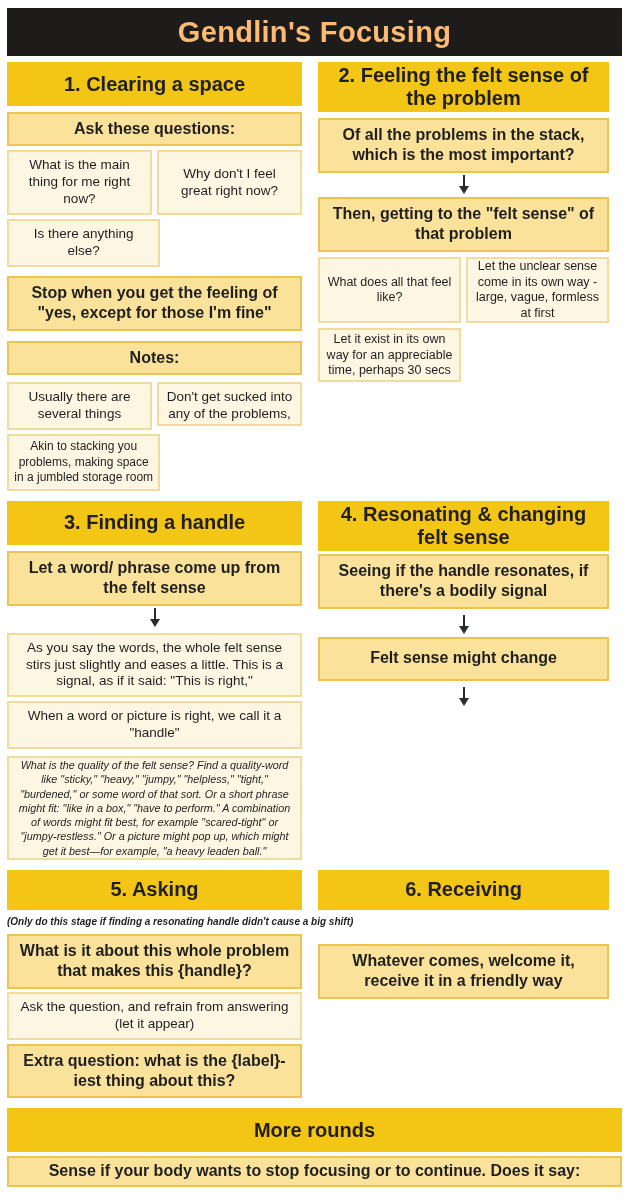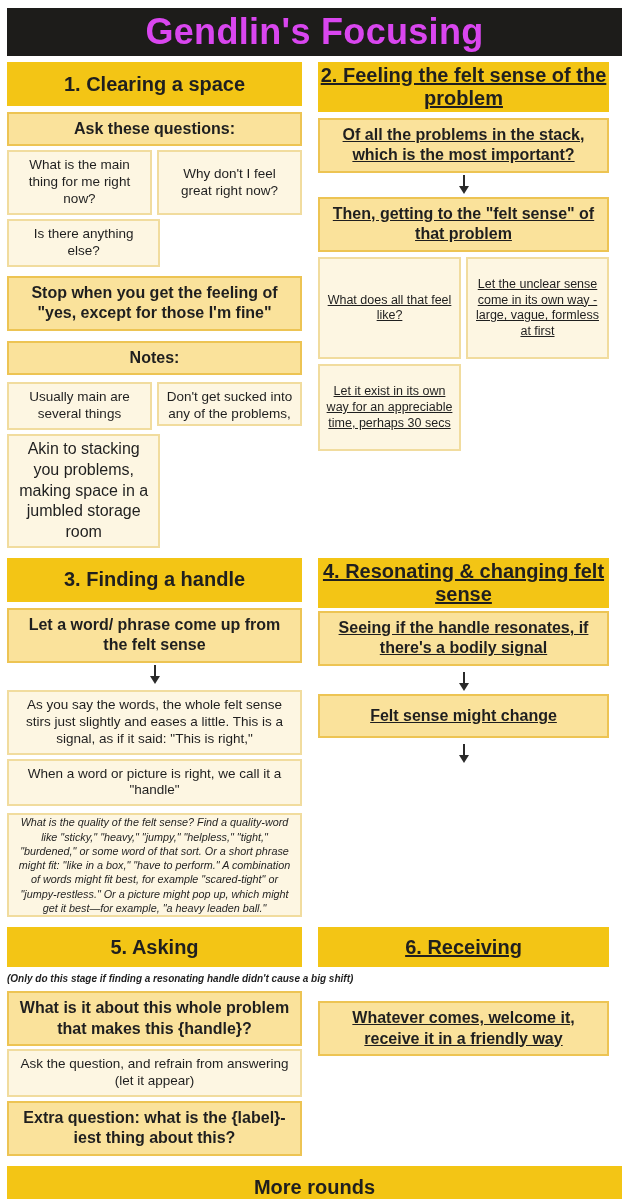--- a/index.html
+++ b/index.html
@@ -7,53 +7,53 @@
     width:630px; height:1199px; overflow:hidden;
     font-family:"Liberation Sans","DejaVu Sans",sans-serif;
     color:#1f1f1f; box-sizing:border-box;
   }
   .page { padding:8px 8px 0 7px; box-sizing:border-box; }
 
   .titlebar {
     background:#1d1c1a; height:48px; margin-bottom:6px;
     display:flex; align-items:center; justify-content:center;
   }
-  .titlebar span { color:#d946ef; font-weight:bold; font-size:36px; letter-spacing:.3px; }
+  .titlebar span { color:#fdba74; font-weight:bold; font-size:29px; letter-spacing:.3px; }
 
   .row { display:flex; gap:16px; align-items:flex-start; margin-bottom:10px; }
   .col-l { width:295px; flex:none; }
-  .col-r { width:291px; flex:none;text-decoration:underline; }
+  .col-r { width:291px; flex:none; }
 
   .hdr {
     background:#F3C515; font-weight:bold; font-size:20px; line-height:1.15;
     text-align:center; display:flex; align-items:center; justify-content:center;
-    min-height:44px; padding:2px 0; box-sizing:border-box;
+    min-height:44px; padding:2px 18px; box-sizing:border-box;
   }
   .hdr.short { min-height:40px;text-align:right; }
 
   .ebox {
     background:#FAE29B; border:2px solid #EDC453; font-weight:bold;
     font-size:16px; line-height:1.28; text-align:center;
     padding:5px 9px; box-sizing:border-box;
     display:flex; align-items:center; justify-content:center;
   }
   .cbox {
     background:#FDF6E2; border:2px solid #F1DC9E;
     font-size:13.5px; line-height:1.25; text-align:center;
     padding:5px 7px; box-sizing:border-box;
     display:flex; align-items:center; justify-content:center;
   }
   .cellrow { display:flex; gap:5px; }
   .cellrow .cell { flex:1; }
   .half { width:52%; }
-  .small { font-size:16px; line-height:1.3; padding:3px 5px; }
+  .small { font-size:12px; line-height:1.3; padding:3px 5px; }
   .clipped { height:44px; overflow:hidden; align-items:flex-start; }
 
   .grid2 { display:grid; grid-template-columns:1fr 1fr; gap:5px; }
-  .grid2 .cbox { font-size:12.5px; min-height:54px; padding:18px 6px; }
+  .grid2 .cbox { font-size:12.5px; min-height:54px; padding:0 6px; }
   .tint { background:#FCF0C6; }
 
   .arrow { display:flex; justify-content:center; padding:2px 0; height:20px; box-sizing:content-box; }
   .quality { font-size:10.8px; line-height:1.32; padding:0 9px; font-style:italic; }
   .caveat {
     font-size:10px; font-weight:bold; font-style:italic;
     text-align:center; margin:6px 0 7px 0; white-space:nowrap;
   }
   .receive-offset { margin-top:34px; }.mt3{margin-top:3px}.mt4{margin-top:4px}.mt5{margin-top:5px}
   .mt6{margin-top:6px}.mt7{margin-top:7px}.mt9{margin-top:9px}
@@ -74,21 +74,21 @@
       <div class="hdr">1. Clearing a space</div>
       <div class="ebox mt6">Ask these questions:</div>
       <div class="cellrow mt4">
         <div class="cbox cell">What is the main thing for me right now?</div>
         <div class="cbox cell">Why don't I feel great right now?</div>
       </div>
       <div class="cbox half mt4">Is there anything else?</div>
       <div class="ebox mt9">Stop when you get the feeling of "yes, except for those I'm fine"</div>
       <div class="ebox mt10">Notes:</div>
       <div class="cellrow mt7">
-        <div class="cbox cell">Usually main are several things</div>
+        <div class="cbox cell">Usually there are several things</div>
         <div class="cbox cell clipped">Don't get sucked into any of the problems, stay detached</div>
       </div>
       <div class="cbox half small mt4">Akin to stacking you problems, making space in a jumbled storage room</div>
     </div>
 
     <div class="col-r">
       <div class="hdr">2. Feeling the felt sense of the problem</div>
       <div class="ebox mt6">Of all the problems in the stack, which is the most important?</div>
       <div class="arrow">
         <svg width="14" height="20" viewBox="0 0 14 20">

